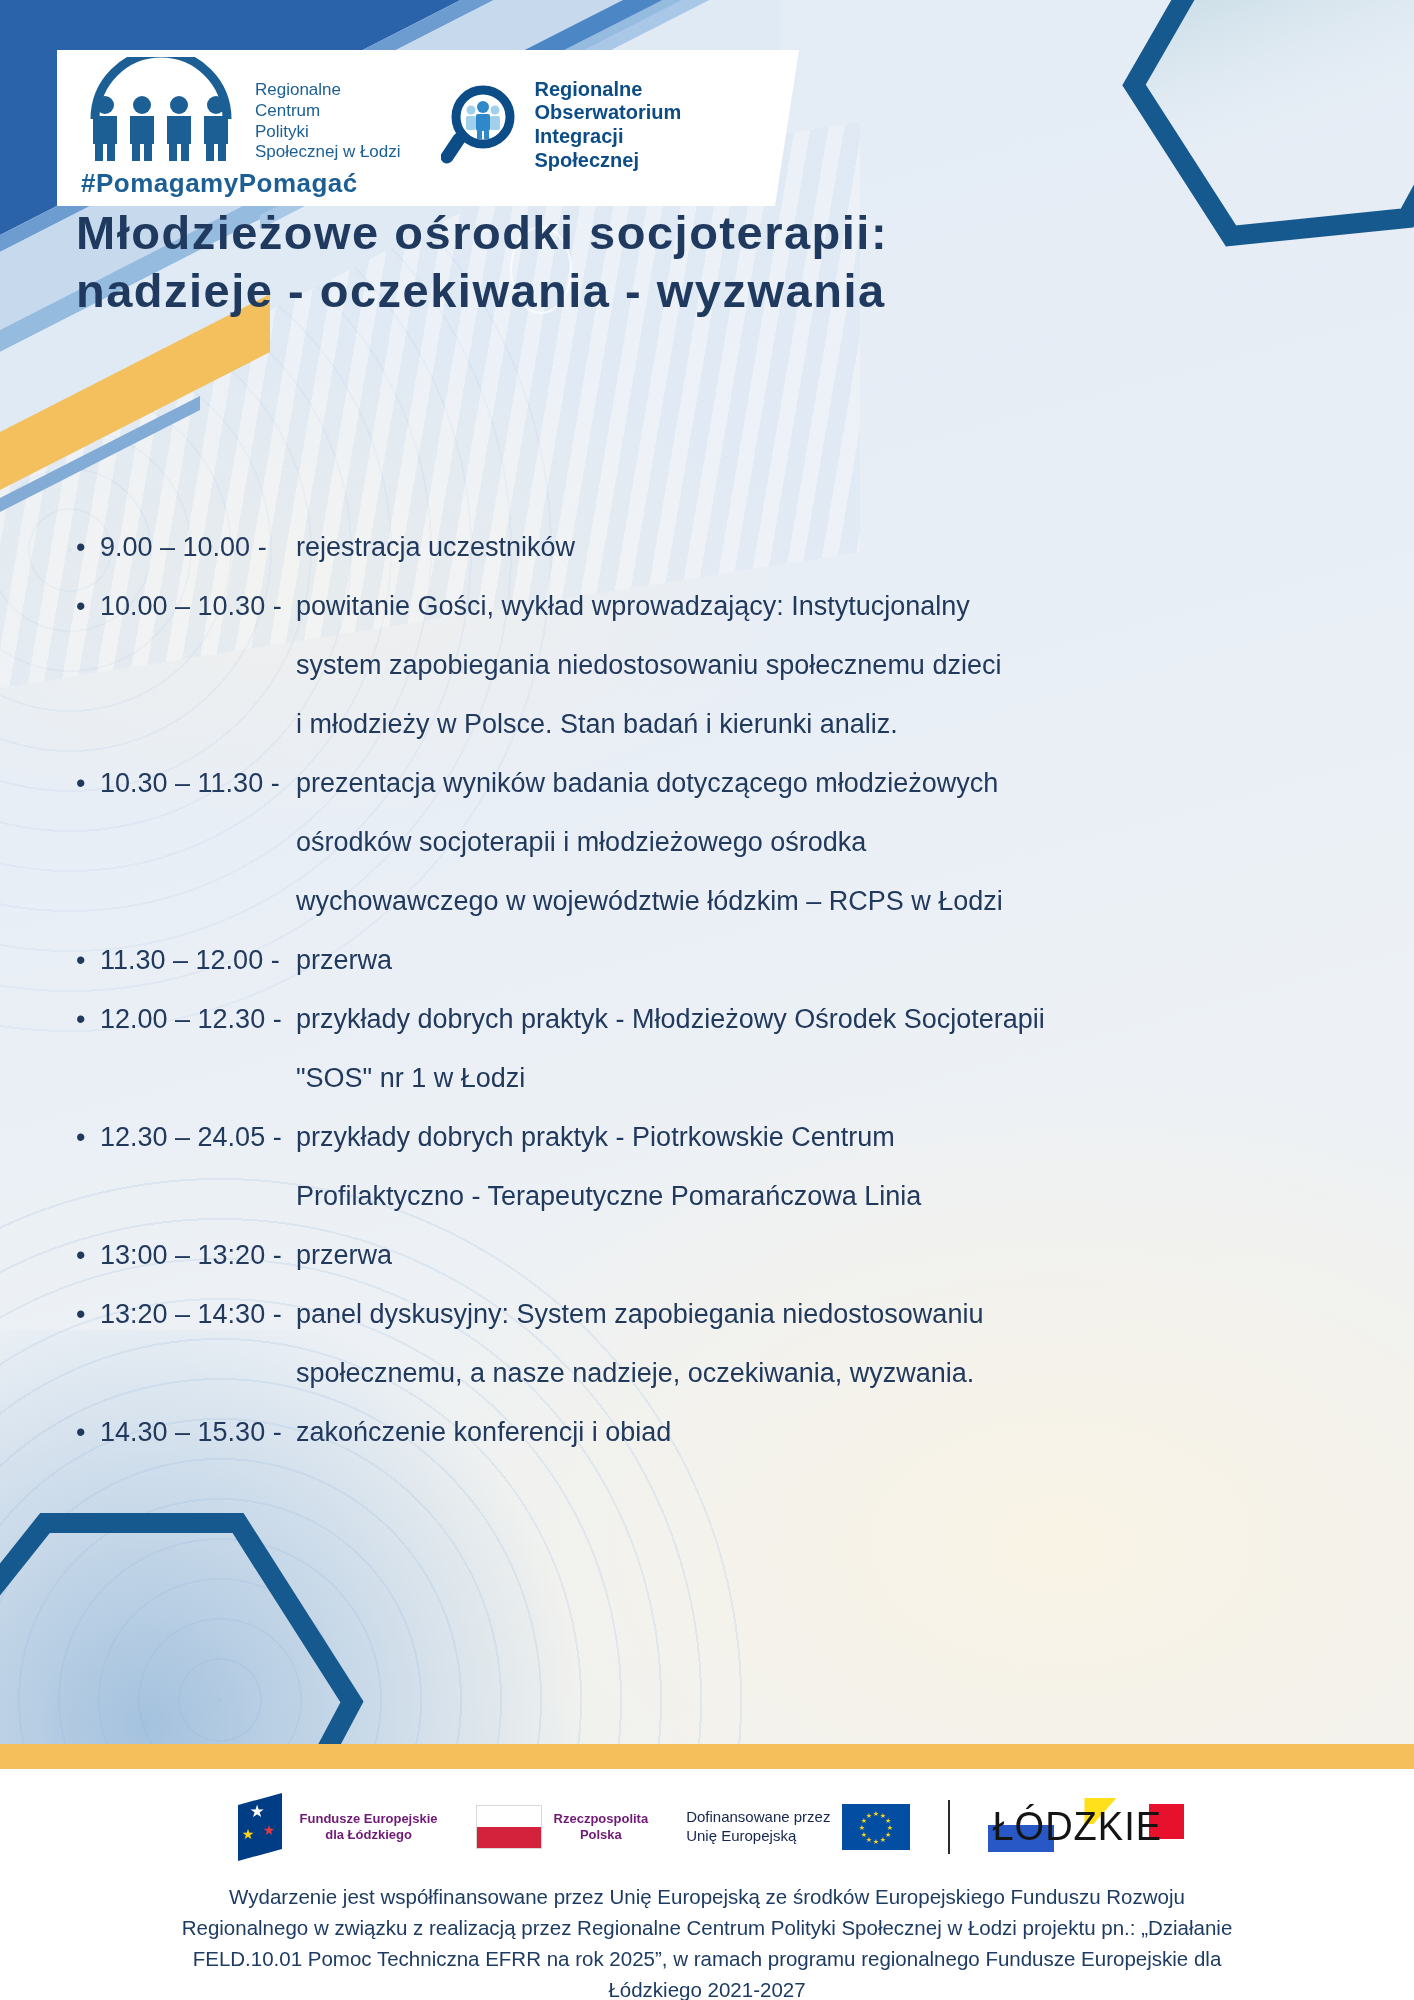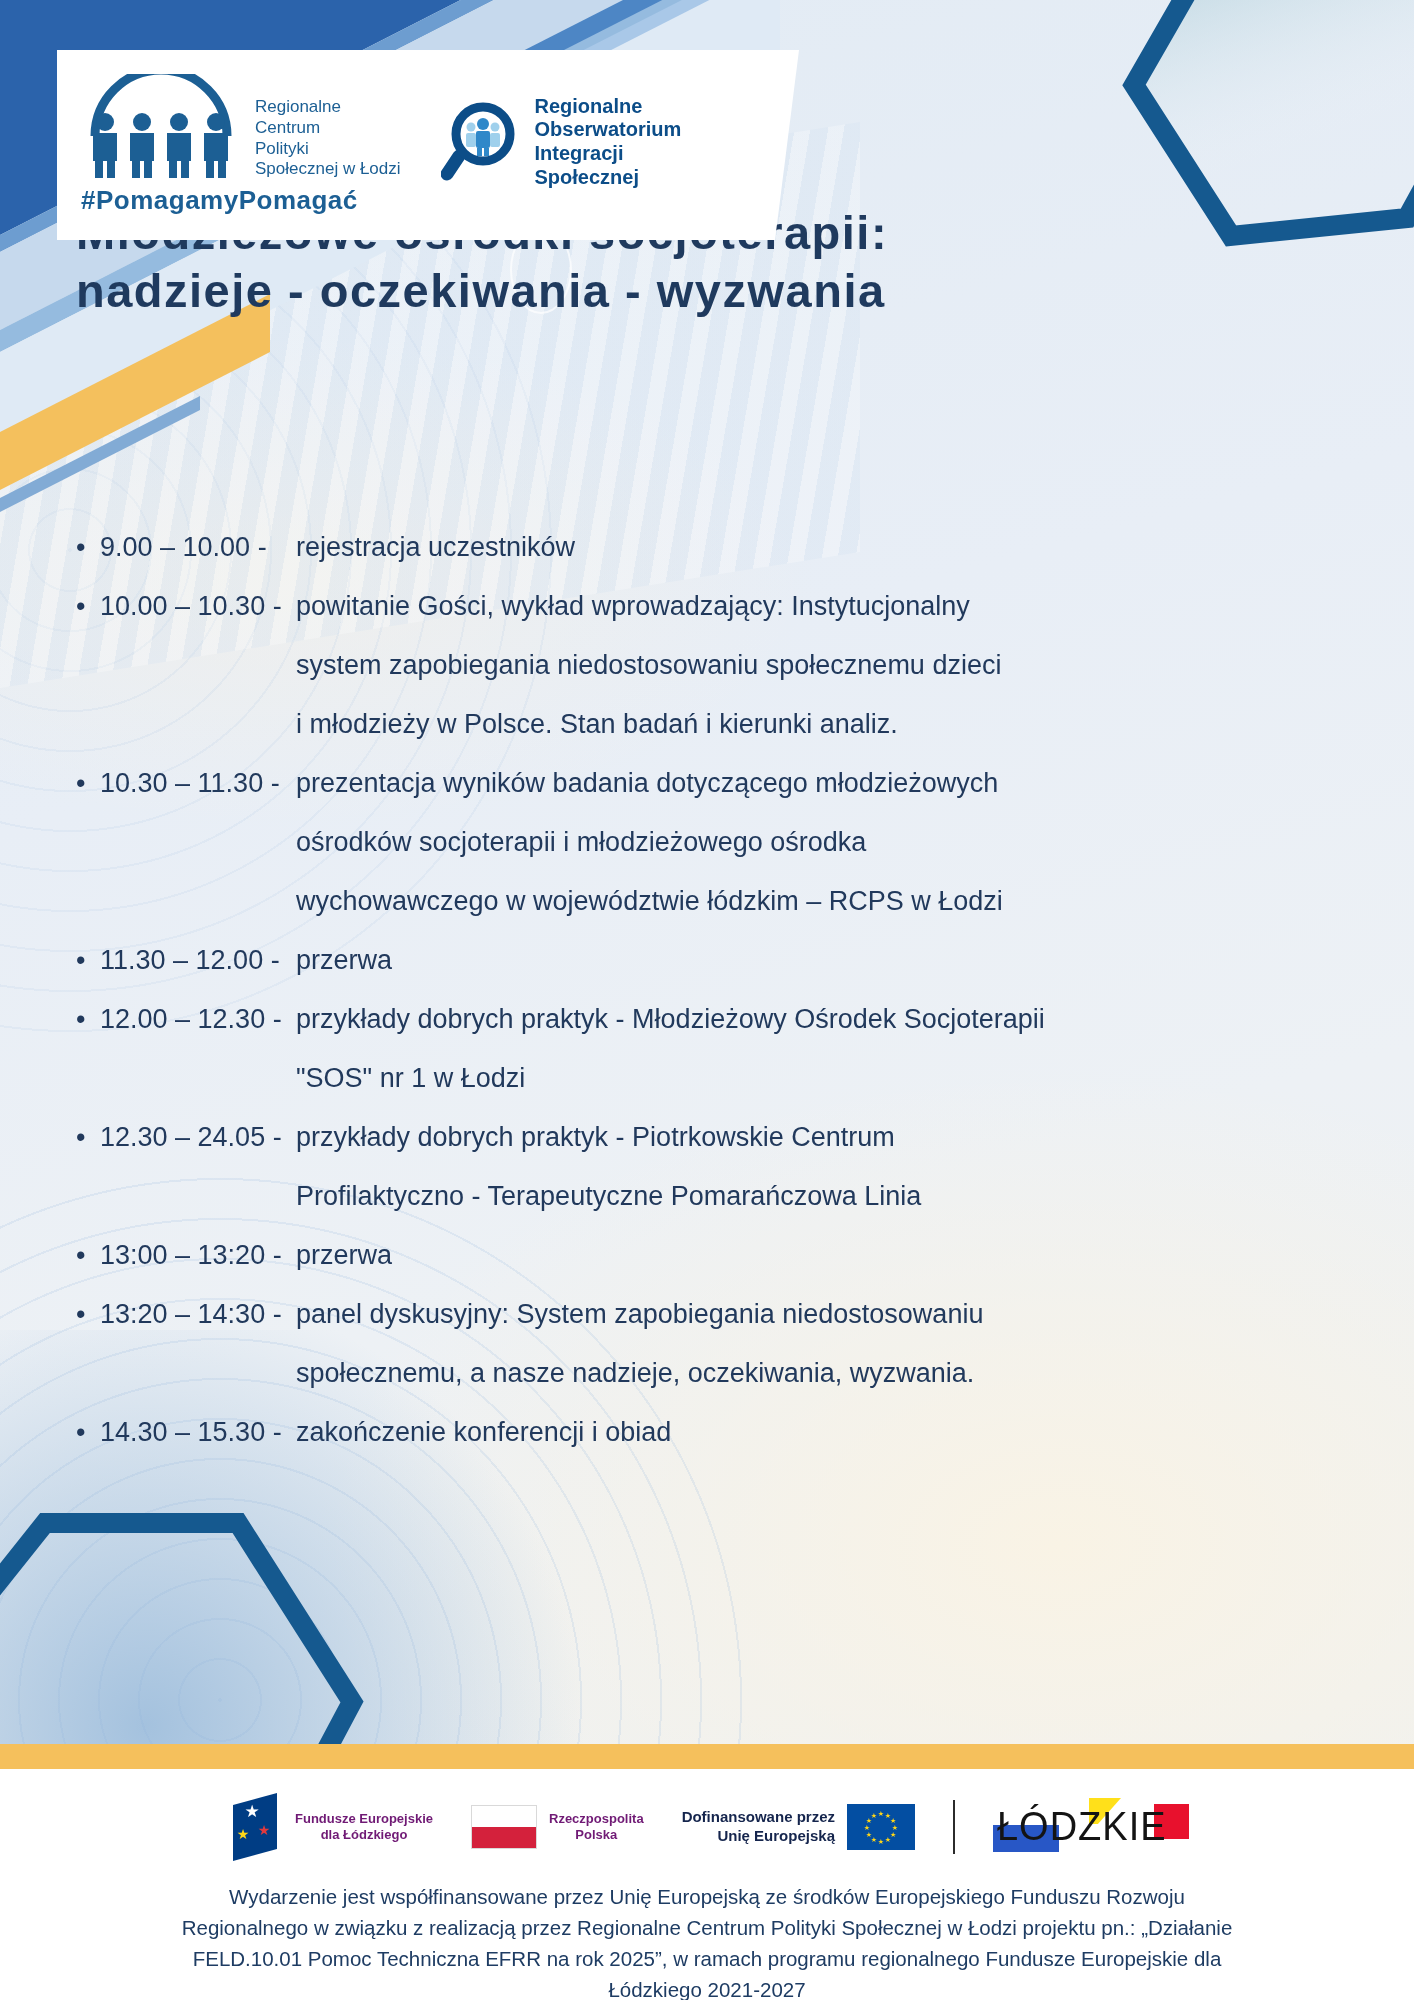--- a/index.html
+++ b/index.html
@@ -25,21 +25,21 @@
   
   .corner-svg{position:absolute;left:0;top:0;z-index:1;}
   
   .hex{position:absolute;z-index:2;}
   .hex.tr{right:0;top:0;}
   .hex.bl{left:0;top:1430px;}
   
   .faint-ellipse{position:absolute;left:510px;top:226px;width:58px;height:84px;z-index:1;
     border:2px solid rgba(255,255,255,.85);border-radius:50%;opacity:.8;}
   
-  .header-band{position:absolute;left:57px;top:50px;width:742px;height:190px;background:#fff;z-index:5;
+  .header-band{position:absolute;left:57px;top:50px;width:742px;height:156px;background:#fff;z-index:5;
     clip-path:polygon(0 0,100% 0,calc(100% - 24px) 100%,0 100%);
     display:flex;align-items:center;gap:40px;padding-left:24px;box-sizing:border-box;}
   .rcps-block{display:flex;flex-direction:column;justify-content:center;}
   .rcps-top{display:flex;align-items:flex-end;gap:14px;}
   .rcps-text{color:#1c5f94;font-size:17px;line-height:1.22;white-space:pre-line;}
   .rcps-hashtag{color:#1c5f94;font-size:26px;font-weight:700;margin-top:5px;letter-spacing:.5px;}
   .rois-block{display:flex;align-items:center;gap:12px;margin-top:-6px;}
   .rois-text{color:#0c4d88;font-size:20px;font-weight:700;line-height:1.18;white-space:pre-line;}
   
   .title{position:absolute;left:76px;top:204px;z-index:4;color:#1f3a5e;}
@@ -51,21 +51,21 @@
     font-size:27px;line-height:59px;}
   .bullet{font-size:27px;}
   .atime{white-space:nowrap;}
   .adesc{white-space:pre-line;}
   
   .yellow-bar{position:absolute;left:0;top:1744px;width:1414px;height:25px;background:#f5c05c;z-index:6;}
   .footer{position:absolute;left:0;top:1769px;width:1414px;height:231px;background:#fff;z-index:7;}
   .logo-row{display:flex;align-items:center;justify-content:center;gap:38px;margin-top:20px;height:76px;}
   .logo-unit{display:flex;align-items:center;gap:12px;}
   .fe-text,.pl-text{color:#701a75;font-size:13px;font-weight:700;line-height:1.25;white-space:pre-line;text-align:center;}
-  .eu-text{color:#15254d;font-size:15px;font-weight:700;line-height:1.25;white-space:pre-line;text-align:right;}
+  .eu-text{color:#15254d;font-size:15px;font-weight:400;line-height:1.25;white-space:pre-line;text-align:left;}
   .pl-flag{width:66px;height:44px;border:1px solid #d9d9d9;box-sizing:border-box;display:flex;flex-direction:column;}
   .pl-flag .w{flex:1;background:#fff;}
   .pl-flag .r{flex:1;background:#d4213c;}
   .divider{width:2px;height:54px;background:#2b2b2b;}
   .lodzkie{position:relative;width:196px;height:62px;}
   .lodzkie .blue{position:absolute;left:0;bottom:6px;width:66px;height:27px;background:#2857c6;}
   .lodzkie .yellow{position:absolute;left:96px;top:2px;width:32px;height:26px;background:#ffe01a;
     clip-path:polygon(0 0,100% 0,28% 100%,0 100%);}
   .lodzkie .red{position:absolute;right:0;top:8px;width:35px;height:35px;background:#e8112d;}
   .lodzkie .txt{position:absolute;left:4px;top:8px;font-size:38px;font-weight:400;color:#141414;

